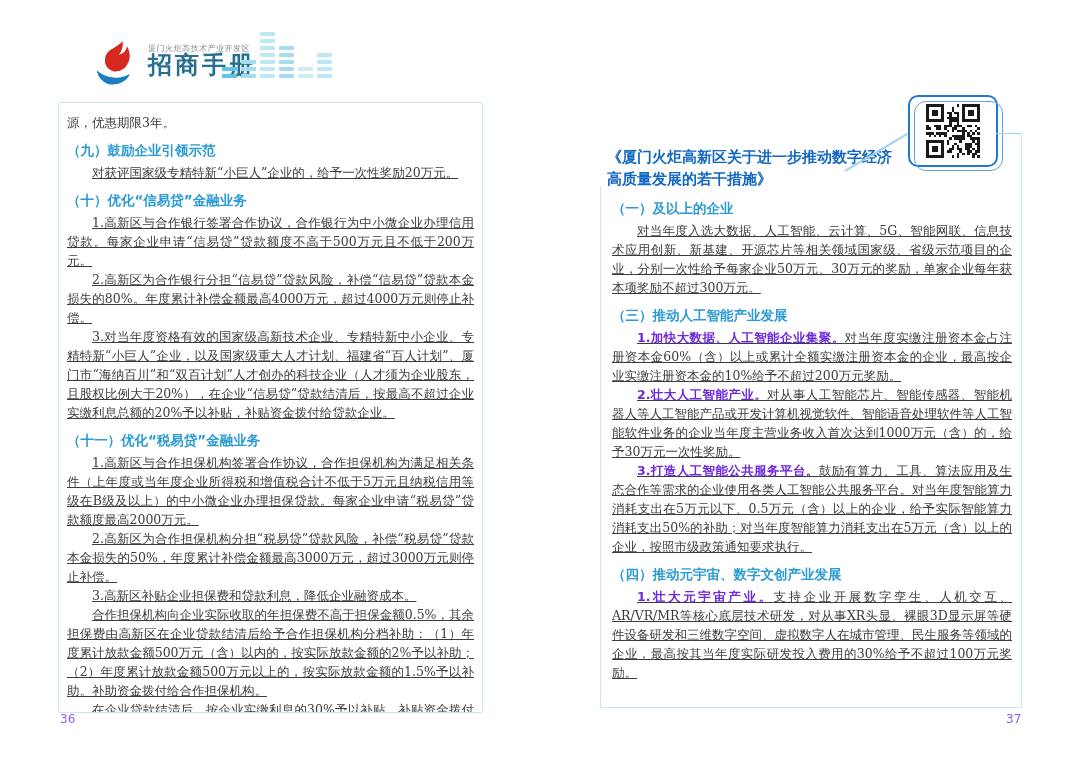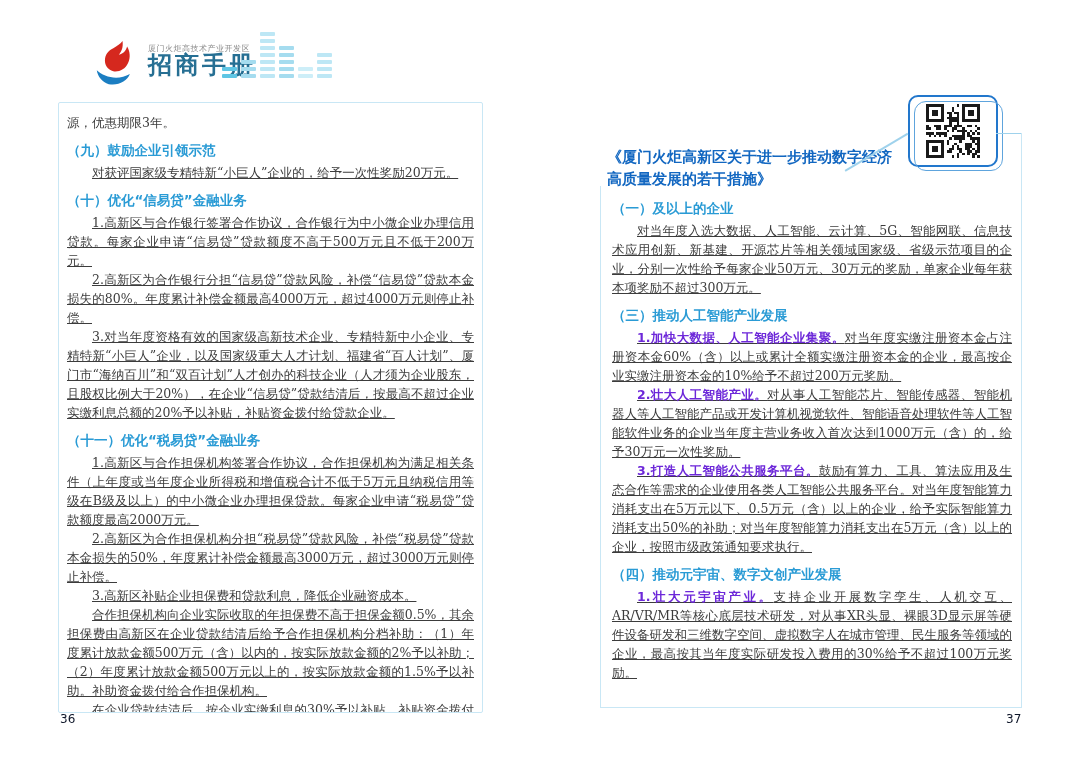--- a/index.html
+++ b/index.html
@@ -14,21 +14,21 @@
   .equalizer{position:absolute;left:222px;top:32px;height:46px;display:flex;align-items:flex-end;gap:4px;}
   .eq-col{display:flex;flex-direction:column;gap:3px;}
   .eq-col i{display:block;width:15px;height:4px;border-radius:1px;}
   
   .body-text{font-size:12.5px;line-height:19px;color:#3c3c3c;margin:0;text-align:justify;}
   .indent{text-indent:2em;text-decoration:underline;}
   .sec-heading{font-family:"DejaVu Sans","Liberation Sans",sans-serif;font-size:13.5px;line-height:18px;
                color:#2a9bd5;font-weight:bold;margin:9px 0 4px 0;text-align:left;}
   .lead-bold{font-family:"DejaVu Sans","Liberation Sans",sans-serif;font-weight:bold;color:#6d28d9;}
   .page-num{position:absolute;top:712px;font-family:"DejaVu Sans","Liberation Sans",sans-serif;
-            font-size:12px;color:#0f172a;}
+            font-size:12px;color:#8b5cf6;}
   
   .left-box{position:absolute;left:58px;top:90px;width:425px;height:611px;box-sizing:border-box;
             border:1px solid #c9e7f5;border-radius:2px;padding:10px 8px 0 8px;overflow:hidden;margin-top:12px;}
   
   .doc-title{position:absolute;left:607px;top:146px;margin:0;
              font-family:"DejaVu Sans","Liberation Sans",sans-serif;
              font-size:15px;line-height:22px;color:#1267c1;font-weight:bold;}
   .right-box-left{position:absolute;left:600px;top:186px;width:1px;height:521px;background:#c9e7f5;}
   .right-box-bottom{position:absolute;left:600px;top:707px;width:422px;height:1px;background:#c9e7f5;}
   .right-box-right{position:absolute;left:1021px;top:133px;width:1px;height:574px;background:#c9e7f5;}

